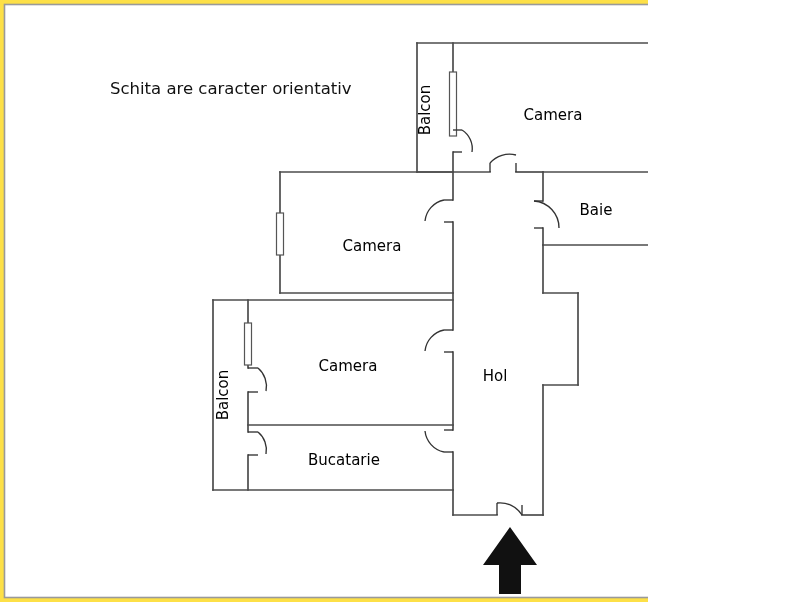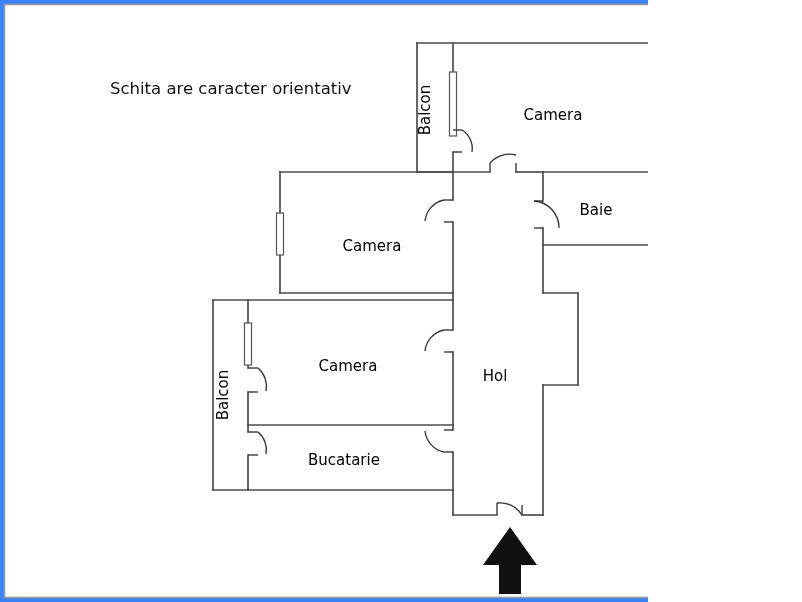--- a/index.html
+++ b/index.html
@@ -8,21 +8,21 @@
     padding: 0;
     background: #ffffff;
   }
   body {
     font-family: "DejaVu Sans", "Liberation Sans", sans-serif;
   }
   #page {
     position: relative;
     width: 648px;
     height: 602px;
-    background: #3b82f6;
+    background: #fde047;
     box-sizing: border-box;
     overflow: hidden;
   }
   #plan-frame {
     position: absolute;
     left: 0;
     top: 0;
     width: 802px;
     height: 602px;
   }

